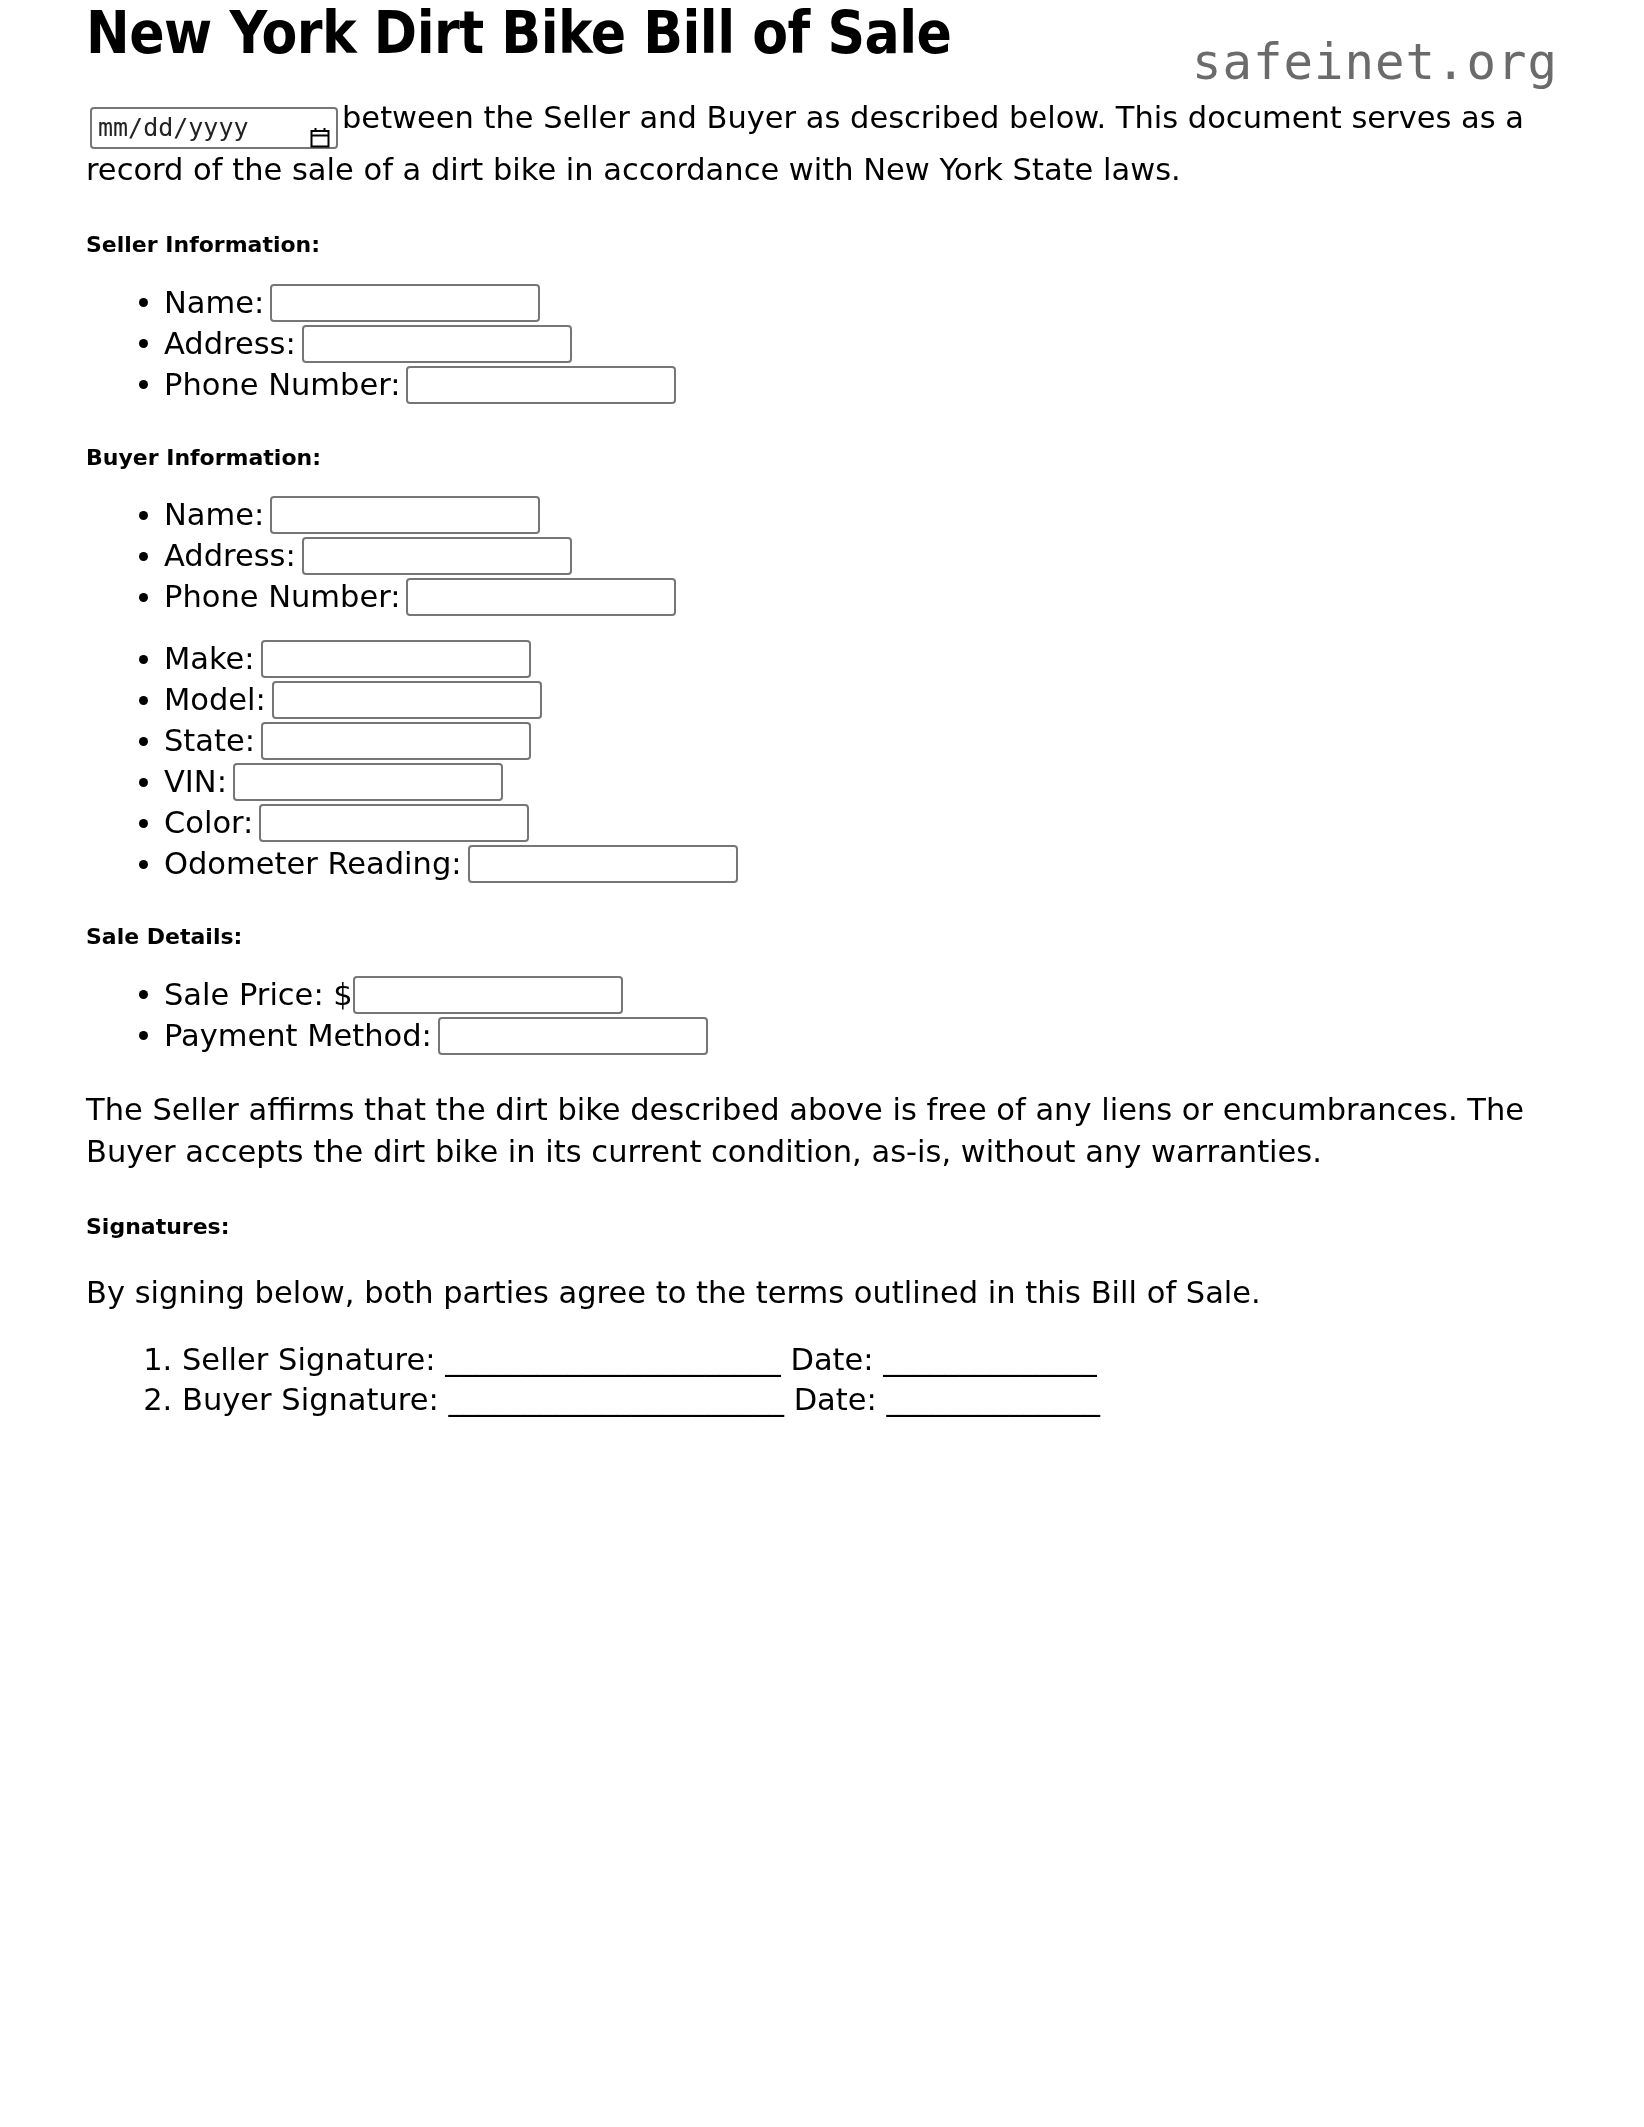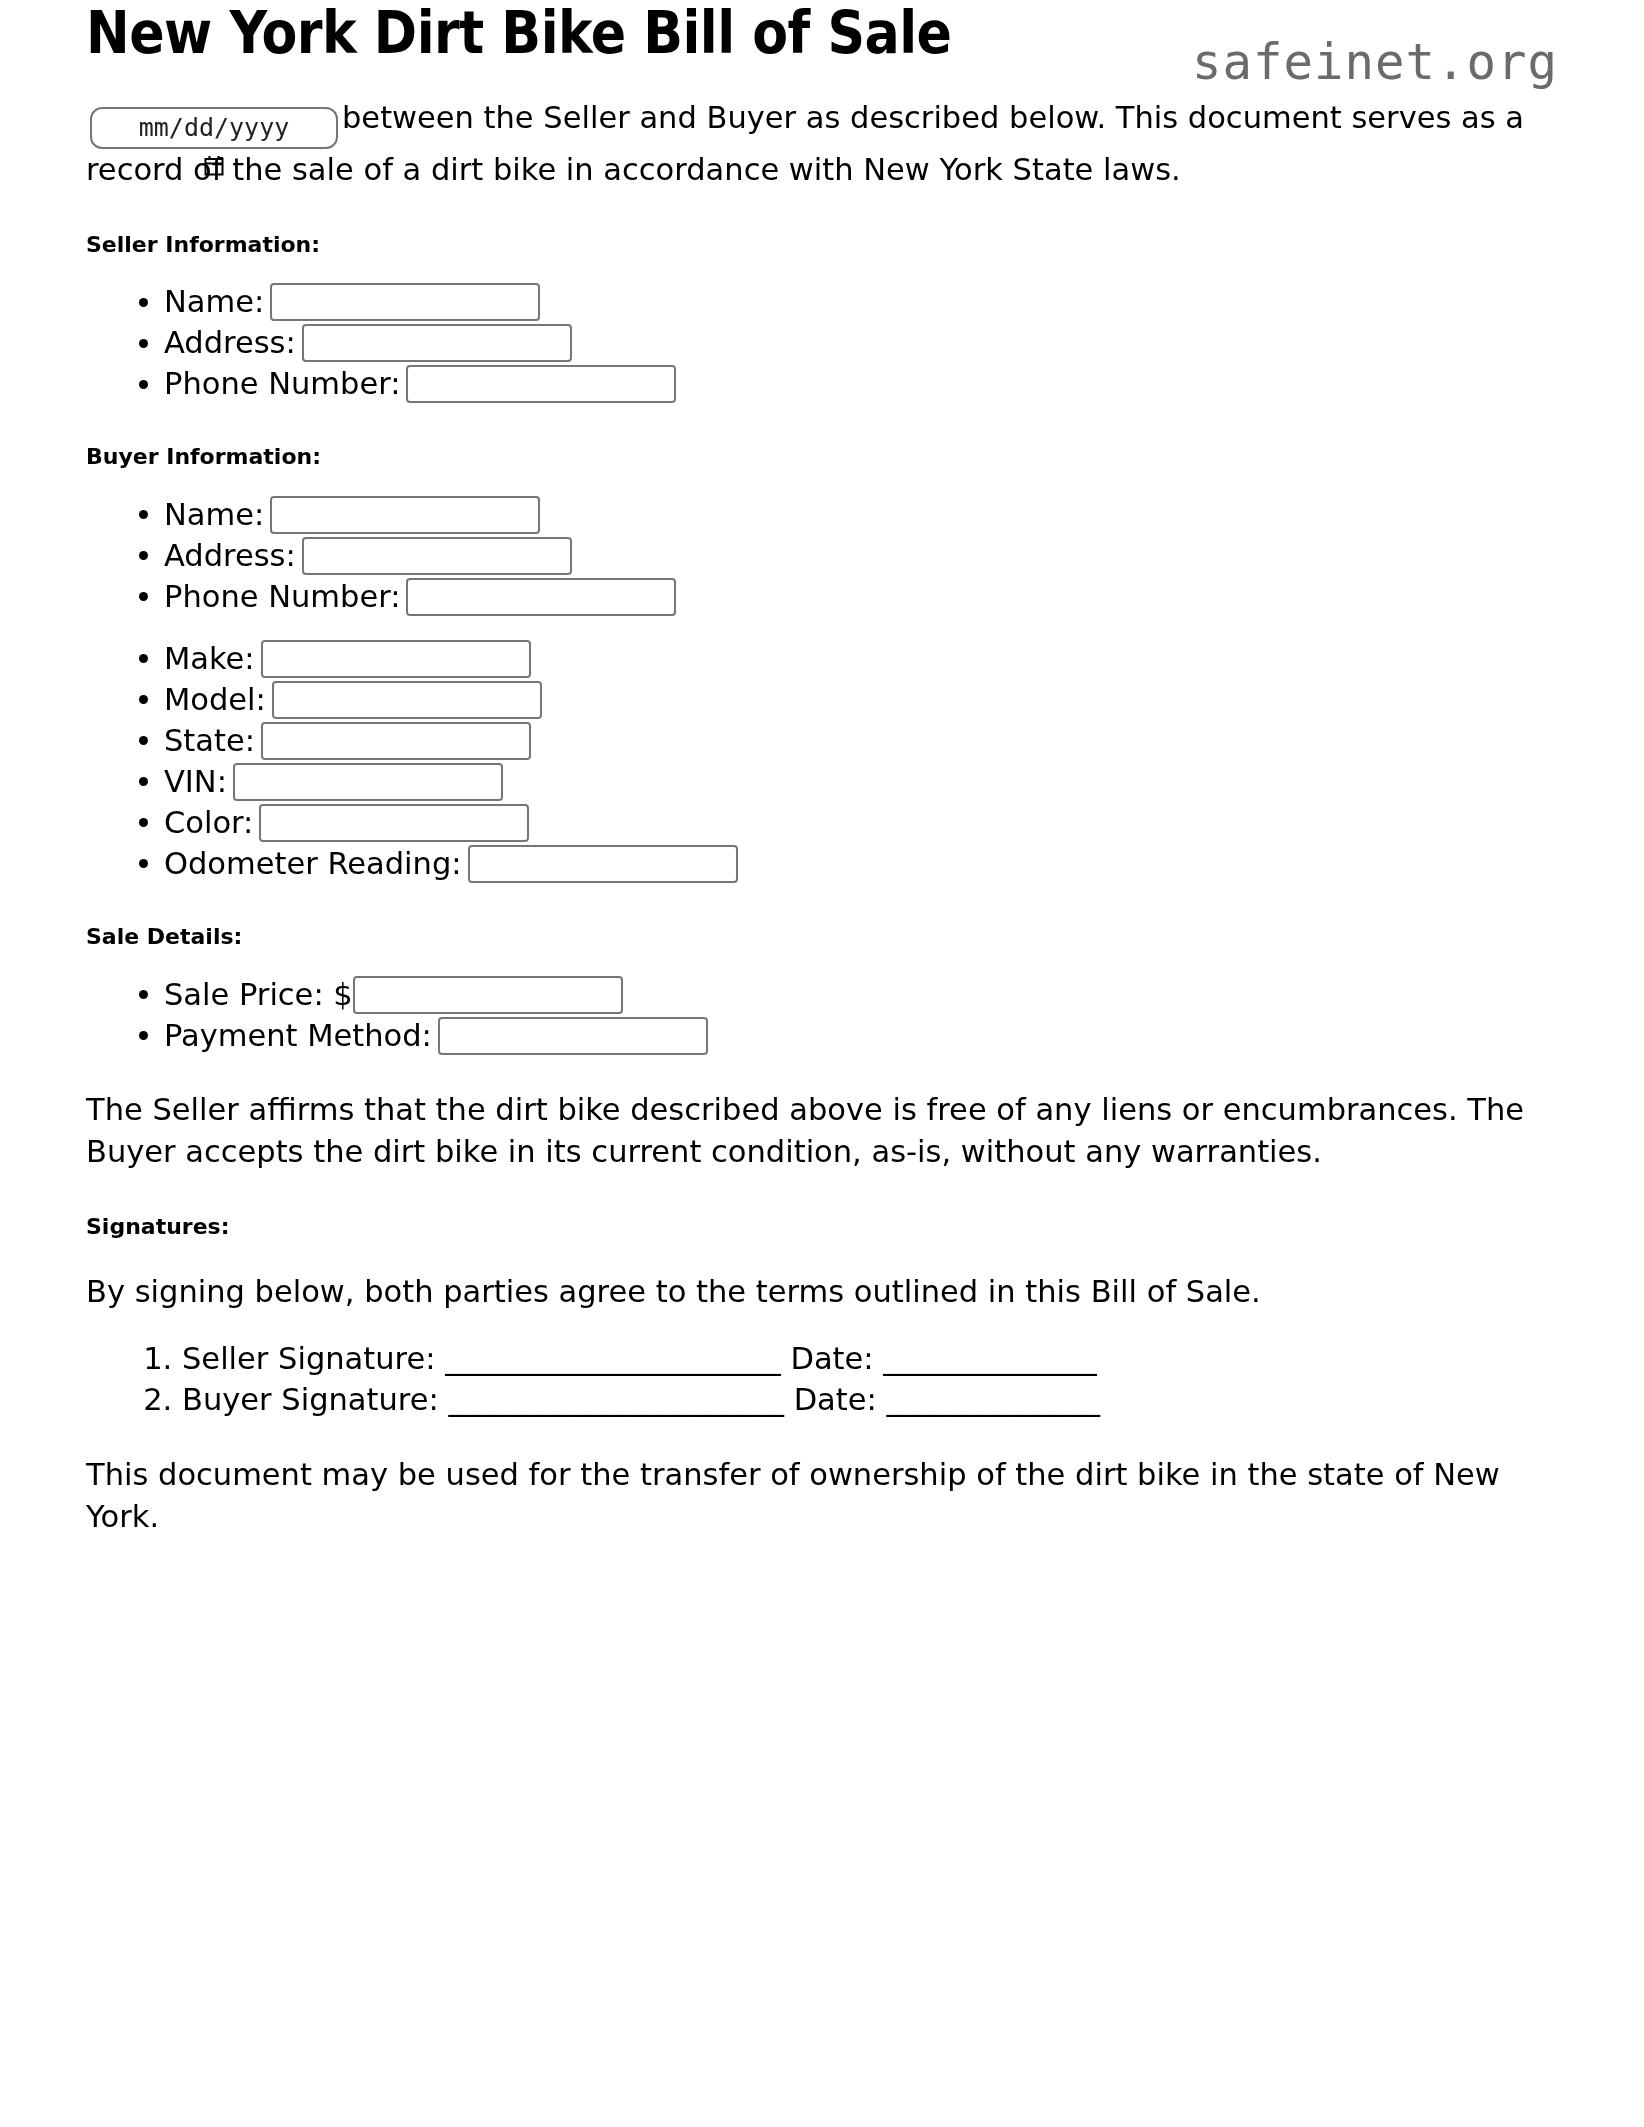--- a/index.html
+++ b/index.html
@@ -105,26 +105,25 @@
 
   
   .date-input {
     display: inline-flex;
     align-items: center;
     justify-content: space-between;
     width: 232px;
     height: 34px;
     padding: 2px 6px;
     border: 2px solid #767676;
-    border-radius: 12px;
+    border-radius: 4px;
     background: #ffffff;
     vertical-align: -8px;
     box-sizing: content-box;
     margin: 0 4px;
-    flex-direction: column;
   }
   .date-placeholder {
     font-family: "DejaVu Sans Mono", monospace;
     font-size: 25px;
     color: #222222;
     letter-spacing: 0px;
   }
   .calendar-icon {
     display: inline-block;
     width: 20px;
@@ -241,15 +240,14 @@
       <span class="sig-line">______________</span>
     </li>
     <li>
       <span>Buyer Signature:</span>
       <span class="sig-line">______________________</span>
       <span>Date:</span>
       <span class="sig-line">______________</span>
     </li>
   </ol>
 
-  <p class="para tight">This document may be used for the transfer of ownership of the dirt bike in the state of New York.</p>
 
 </div>
 
 </body></html>

